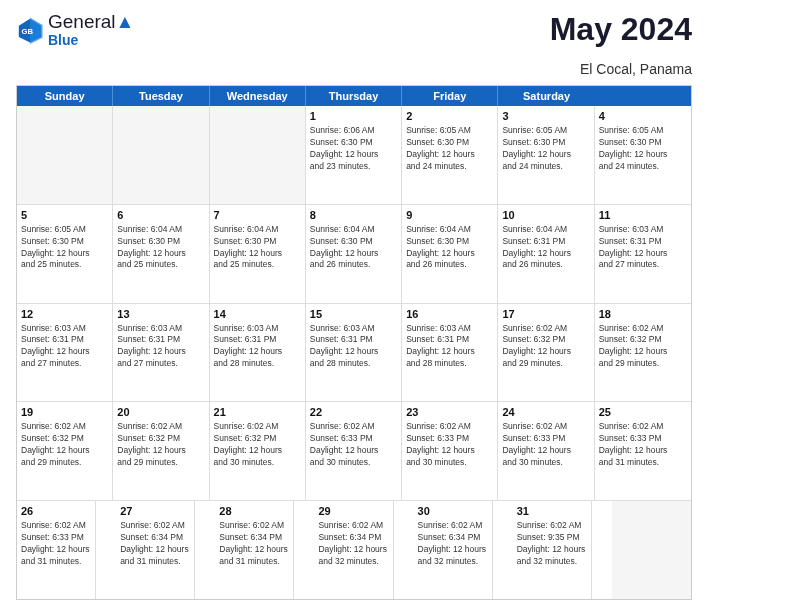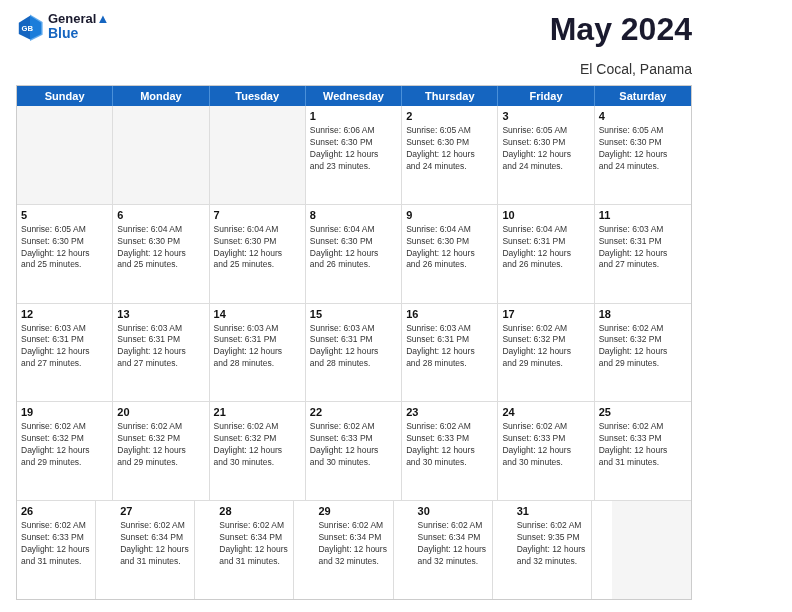--- a/index.html
+++ b/index.html
@@ -116,34 +116,33 @@
 
 <div class="page">
   <div class="header">
     <div class="logo">
       <svg class="logo-icon" viewBox="0 0 40 40">
         <polygon points="20,4 36,14 36,30 20,38 4,30 4,14" fill="#1565c0"></polygon>
         <polygon points="20,2 38,13 38,31 20,40" fill="#1e88e5" opacity="0.7"></polygon>
         <text x="8" y="26" font-size="11" font-weight="bold" fill="white" font-family="Arial">GB</text>
       </svg>
       <div>
-        <div style="font-size:13px;font-weight:bold;color:#1a1a2e;line-height:1.1;">General<span style="color:#1565c0;">▲</span></div>
+        <div style="font-size:19px;font-weight:normal;color:#1a1a2e;line-height:1.1;">General<span style="color:#1565c0;">▲</span></div>
         <div style="font-size:14px;font-weight:bold;color:#1565c0;line-height:1.1;">Blue</div>
       </div>
     </div>
     <div class="title-block">
       <div class="main-title">May 2024</div>
       <div class="subtitle">El Cocal, Panama</div>
     </div>
   </div>
 
   <div class="calendar">
     <div class="cal-header" id="cal-header-row">
         <div class="cal-header-cell">Sunday</div>
-        <div class="cal-header-cell">Monday</div>
         <div class="cal-header-cell">Tuesday</div>
         <div class="cal-header-cell">Wednesday</div>
         <div class="cal-header-cell">Thursday</div>
         <div class="cal-header-cell">Friday</div>
         <div class="cal-header-cell">Saturday</div>
       </div>
     <div class="cal-body" id="cal-body">
         <div class="cal-row">
           <div class="cal-cell empty"></div>
           <div class="cal-cell empty"></div>

